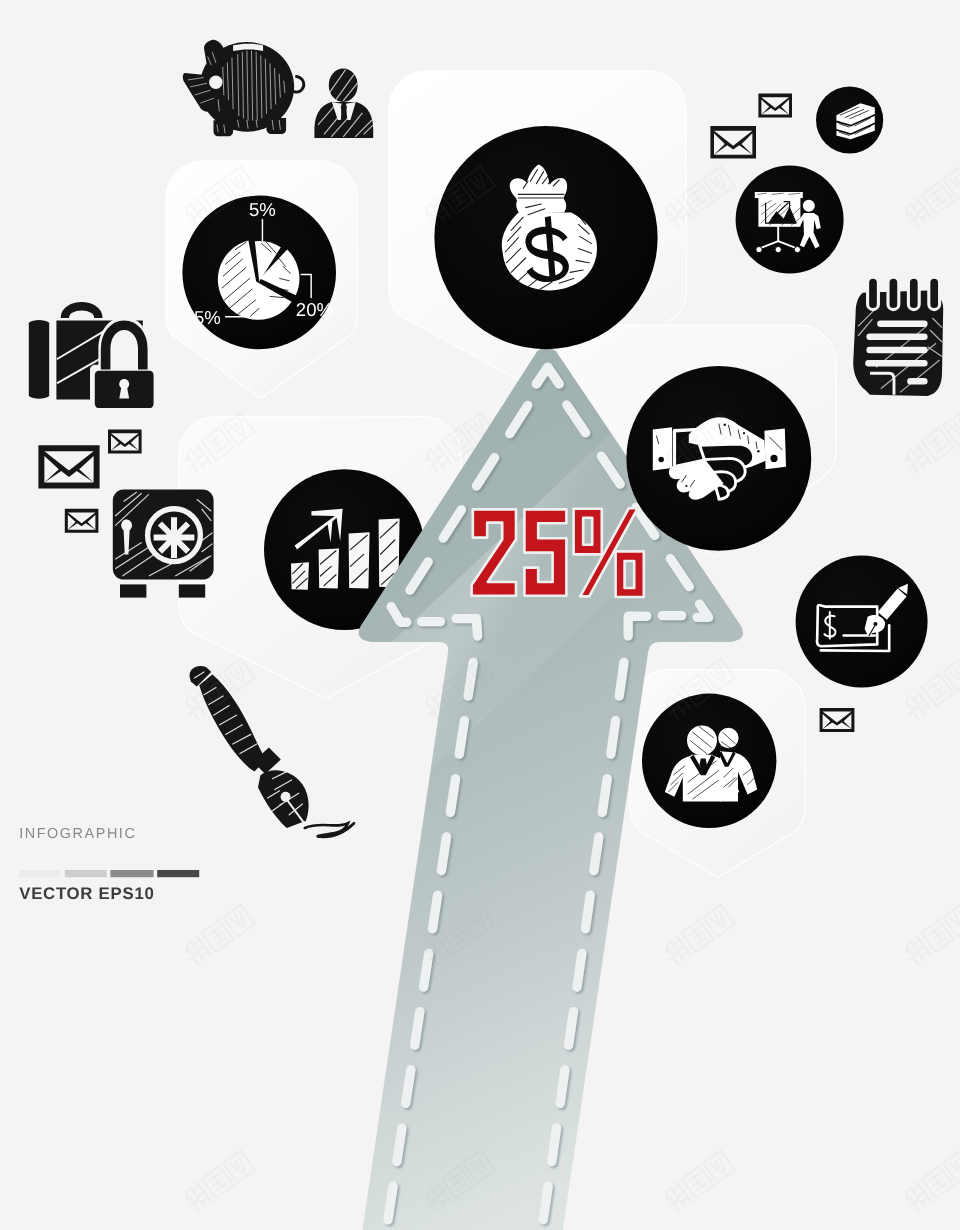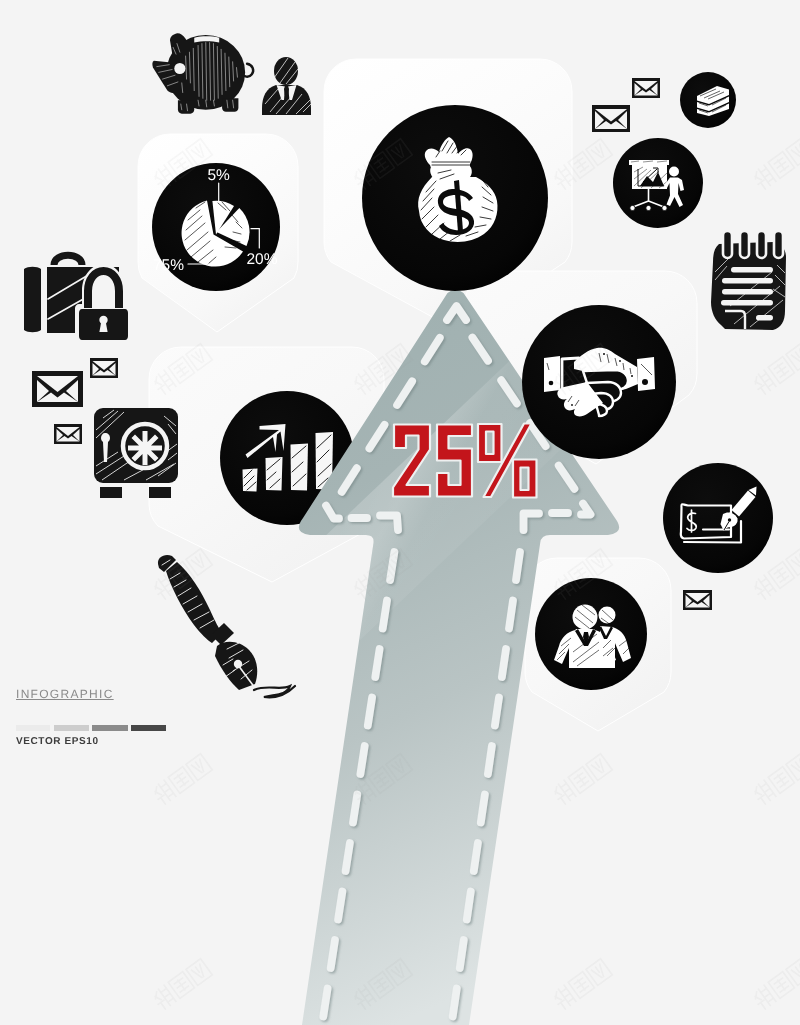--- a/index.html
+++ b/index.html
@@ -589,26 +589,26 @@
     <g transform="translate(683,590)">
       <path d="M0 0 L29 0 L29 20 L0 20 Z"></path>
       <path fill="#f4f4f4" d="M2.5 3 L26.5 3 L14.5 12 Z"></path>
       <path fill="#f4f4f4" d="M2.5 5 L2.5 17.5 L9 11 Z"></path>
       <path fill="#f4f4f4" d="M26.5 5 L26.5 17.5 L20 11 Z"></path>
       <path fill="#f4f4f4" d="M2.5 17.5 L10.5 12 L14.5 14.5 L18.5 12 L26.5 17.5 Z"></path>
     </g>
   </g>
 </svg>
 
-<div class="txt" style="left:16px;top:687px;font-size:12px;letter-spacing:1.3px;color:#8a8a8a;text-decoration:underline;">INFOGRAPHIC</div>
+<div class="txt" style="left:16px;top:687px;font-size:12px;letter-spacing:1.3px;color:#8a8a8a;">INFOGRAPHIC</div>
 <div class="sw" style="left:16px;top:725px;width:34px;background:#ebebeb;"></div>
 <div class="sw" style="left:54px;top:725px;width:35px;background:#cdcdcd;"></div>
 <div class="sw" style="left:92px;top:725px;width:36px;background:#8b8b8b;"></div>
 <div class="sw" style="left:131px;top:725px;width:35px;background:#474747;"></div>
-<div class="txt" style="left:16px;top:736px;font-size:10px;font-weight:bold;letter-spacing:0.6px;color:#3d3d3d;">VECTOR EPS10</div>
+<div class="txt" style="left:16px;top:736px;font-size:14px;font-weight:bold;letter-spacing:0.6px;color:#3d3d3d;">VECTOR EPS10</div>
 
 <svg class="layer" viewBox="0 0 800 1025" style="pointer-events:none;">
   <defs>
     <g id="wmGlyphs" stroke="#9a9a9a" stroke-width="1.6" fill="none" stroke-linecap="square">
 
       <path d="M0 6 L5 1 M1 4 L4 10 M-1 12 L6 12 M2 12 L2 20 M8 0 L8 20 M8 4 L15 4 M8 10 L15 10 M8 16 L15 16 M15 0 L15 20"></path>
 
       <path d="M20 0 L38 0 L38 20 L20 20 Z M24 5 L34 5 M24 10 L34 10 M29 4 L29 16 M24 15 L34 15"></path>
 
       <path d="M42 0 L60 0 L60 20 L42 20 Z M46 4 L50 16 M56 4 L52 16 M51 4 L51 10"></path>

